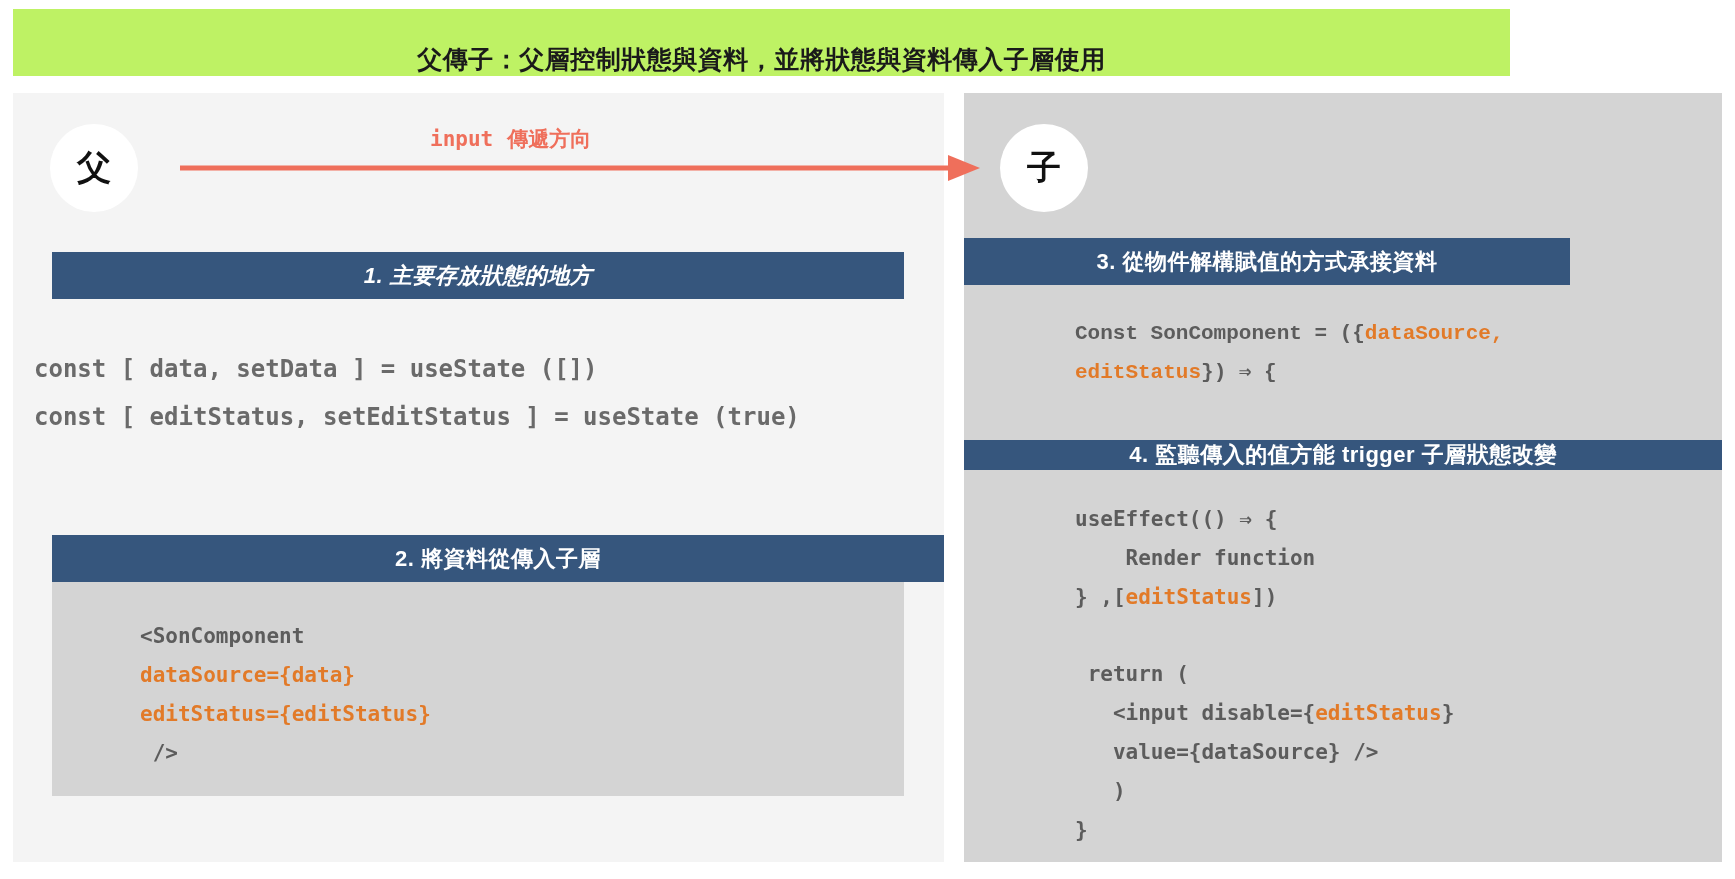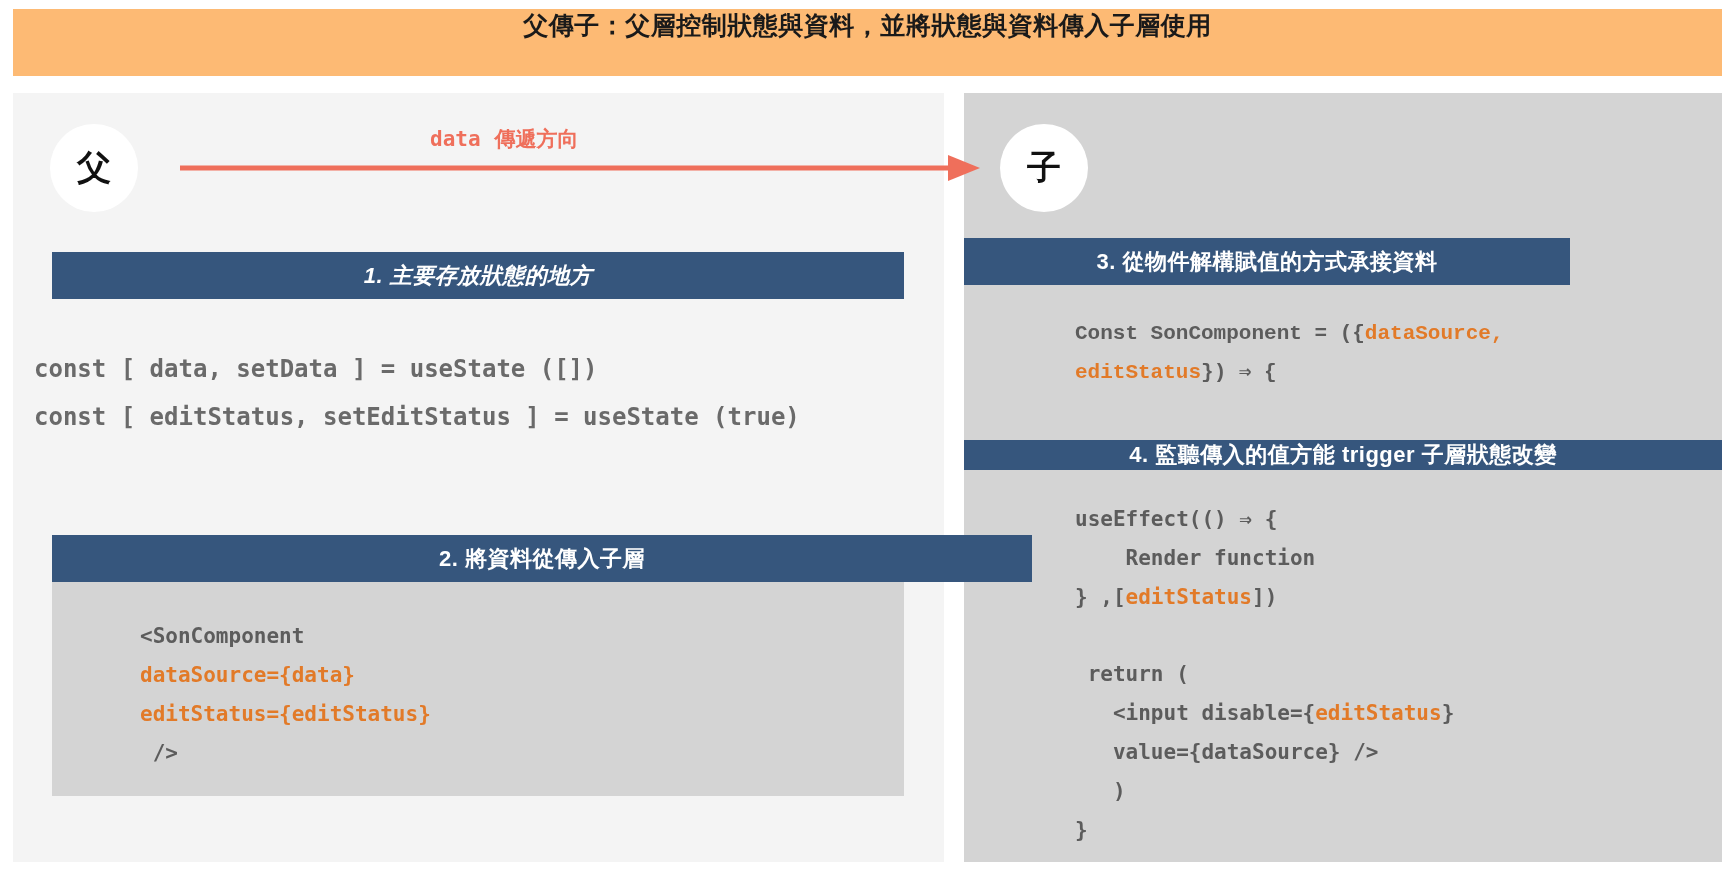--- a/index.html
+++ b/index.html
@@ -13,25 +13,25 @@
     font-family: "Liberation Sans", "DejaVu Sans", sans-serif;
     overflow: hidden;
     position: relative;
   }
 
   
   .title-bar {
     position: absolute;
     left: 13px;
     top: 9px;
-    width: 1709px;
+    width: 1497px;
     height: 67px;
-    background: #fdba74;
+    background: #bef264;
     display: flex;
-    align-items: flex-start;
+    align-items: flex-end;
     justify-content: center;
   }
   .title-text {
     font-size: 25px;
     font-weight: bold;
     color: #1a1a1a;
     letter-spacing: 0.5px;
     font-family: "Liberation Sans", "DejaVu Sans", sans-serif;
   }
 
@@ -114,21 +114,21 @@
     color: #ffffff;
     font-size: 22px;
     font-weight: bold;
     display: flex;
     align-items: center;
     justify-content: center;
     letter-spacing: 0.5px;
   }
 
   .sec1-header { left: 52px;  top: 252px; width: 852px; height: 47px; font-style: italic; }
-  .sec2-header { left: 52px;  top: 535px; width: 980px; height: 47px; }
+  .sec2-header { left: 52px;  top: 535px; width: 892px; height: 47px; }
   .sec3-header { left: 964px; top: 238px; width: 606px; height: 47px; }
   .sec4-header { left: 964px; top: 440px; width: 758px; height: 30px; }
 
   
   .code {
     position: absolute;
     font-family: "DejaVu Sans Mono", "Liberation Mono", monospace;
     font-weight: bold;
     color: #5c5c5c;
     white-space: pre;
@@ -188,21 +188,21 @@
 
 <div class="panel-child"></div>
 
 <div class="arrow-wrap">
   <svg width="800" height="36" viewBox="0 0 800 36" xmlns="http://www.w3.org/2000/svg">
     <line x1="0" y1="18" x2="770" y2="18" stroke="#ef6f5b" stroke-width="5"></line>
     <polygon points="768,5 800,18 768,31" fill="#ef6f5b"></polygon>
   </svg>
 </div>
 <div class="arrow-label no-sel">
-  <span class="mono">data</span><span class="cjk">傳遞方向</span>
+  <span class="mono">input</span><span class="cjk">傳遞方向</span>
 </div>
 
 <div class="role-circle circle-parent no-sel">
   <span>父</span>
 </div>
 <div class="role-circle circle-child no-sel">
   <span>子</span>
 </div>
 
 <div class="sec-header sec1-header no-sel">

